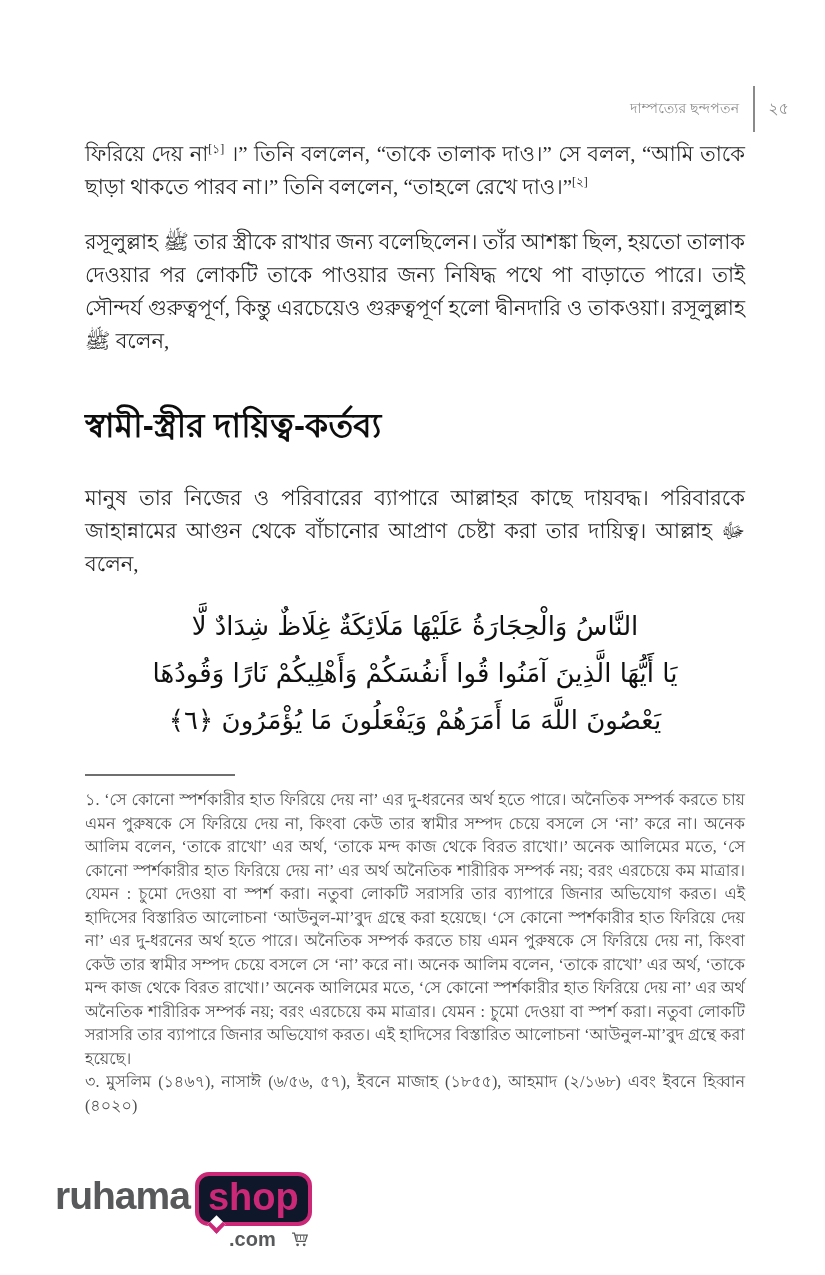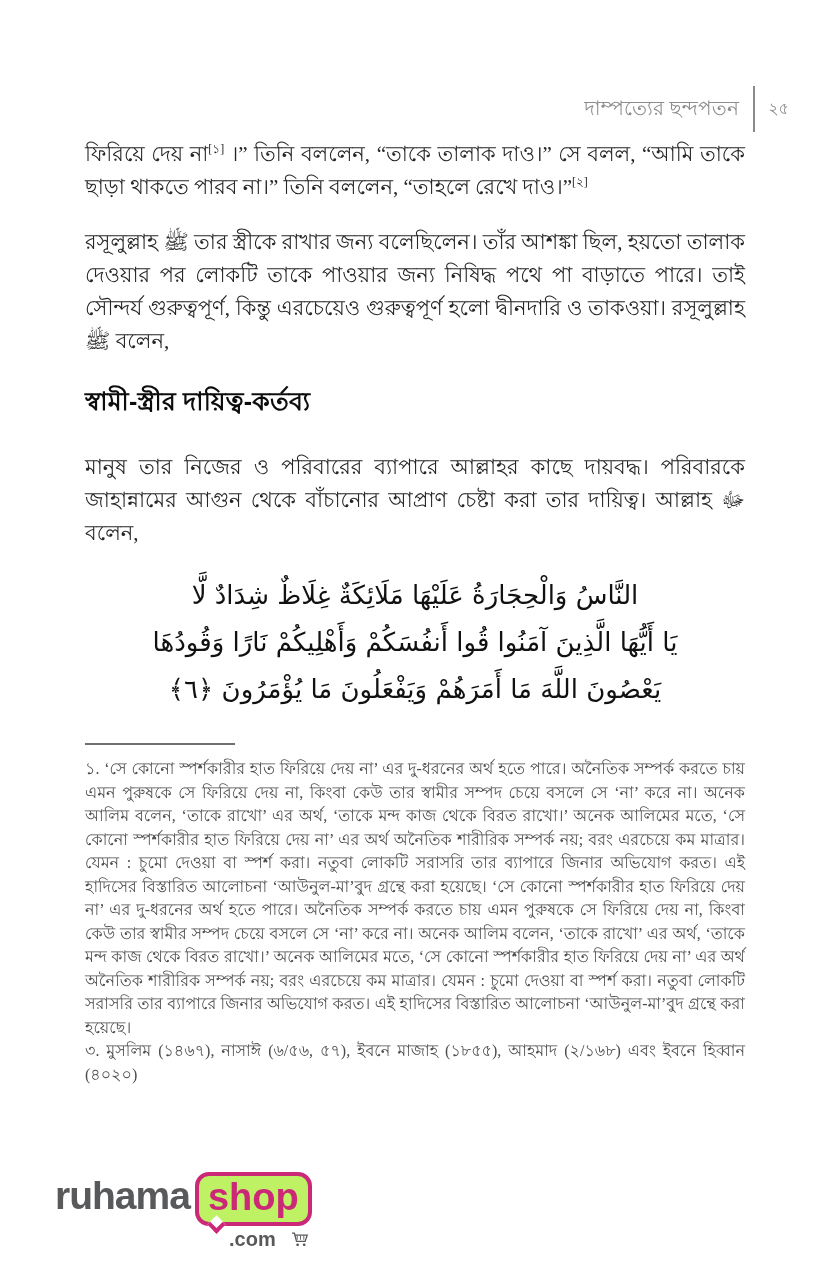--- a/index.html
+++ b/index.html
@@ -14,21 +14,21 @@
 
   
   .page-header {
     position: absolute;
     top: 86px; right: 36px;
     display: flex;
     align-items: center;
     color: #8d8d8d;
   }
   .page-header .title {
-    font-size: 20px;
+    font-size: 14px;
     letter-spacing: 0.2px;
     text-align: center;
   }
   .page-header .divider {
     width: 2px; height: 46px;
     background: #8a8a8a;
     margin: 0 13px 0 14px;
   }
   .page-header .pageno { font-size: 16px; }
 
@@ -48,25 +48,25 @@
     margin-bottom: 22px;
   }
   sup.fnref {
     font-size: 12px;
     vertical-align: super;
     line-height: 0;
   }
 
   h1.section-heading {
     font-family: "Liberation Sans", "DejaVu Sans", sans-serif;
-    font-size: 25px;
+    font-size: 33px;
     font-weight: 700;
     color: #0d0d0d;
     letter-spacing: 0.2px;
-    margin: 24px 0 26px 0;
+    margin: 42px 0 26px 0;
   }
 
   .arabic-block {
     direction: rtl;
     text-align: center;
     font-family: "DejaVu Sans", sans-serif;
     font-size: 26px;
     line-height: 47px;
     color: #111111;
     margin: 16px 30px 0 30px;
@@ -105,21 +105,21 @@
   .logo-bubble {
     position: relative;
     display: inline-block;
     border: 4px solid #cb2878;
     border-radius: 14px;
     padding: 0px 9px 4px 9px;
     color: #cb2878;
     font-size: 38px;
     font-weight: 700;
     line-height: 42px;
-    background: #bef264;
+    background: #0f172a;
   }
   .logo-bubble .bubble-text { position: relative; z-index: 2; }
   .logo-tail {
     position: absolute;
     left: 11px; bottom: -9px;
     width: 13px; height: 13px;
     background: #ffffff;
     border-left: 4px solid #cb2878;
     border-bottom: 4px solid #cb2878;
     transform: rotate(-45deg);

